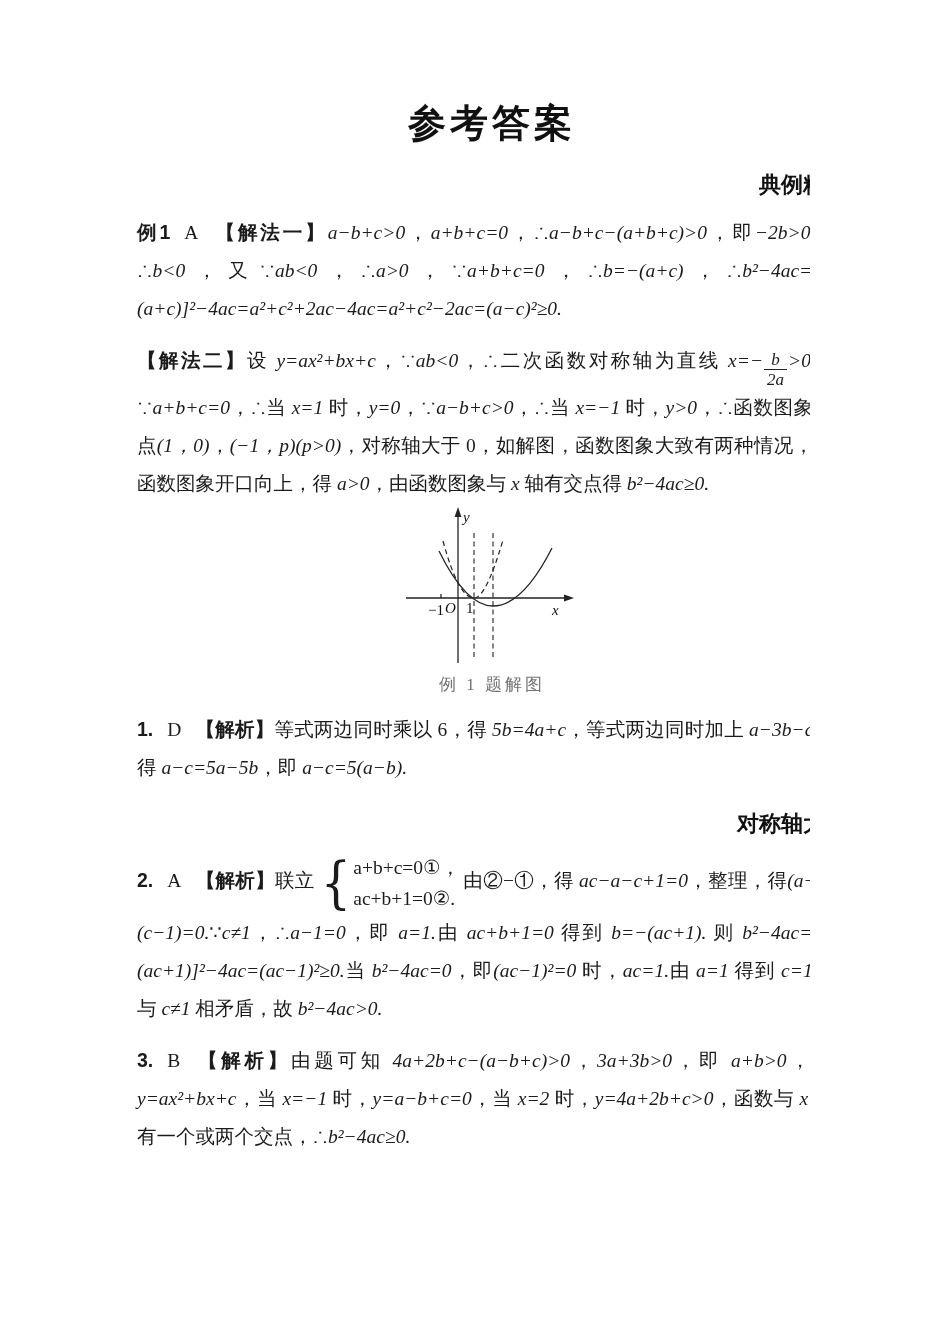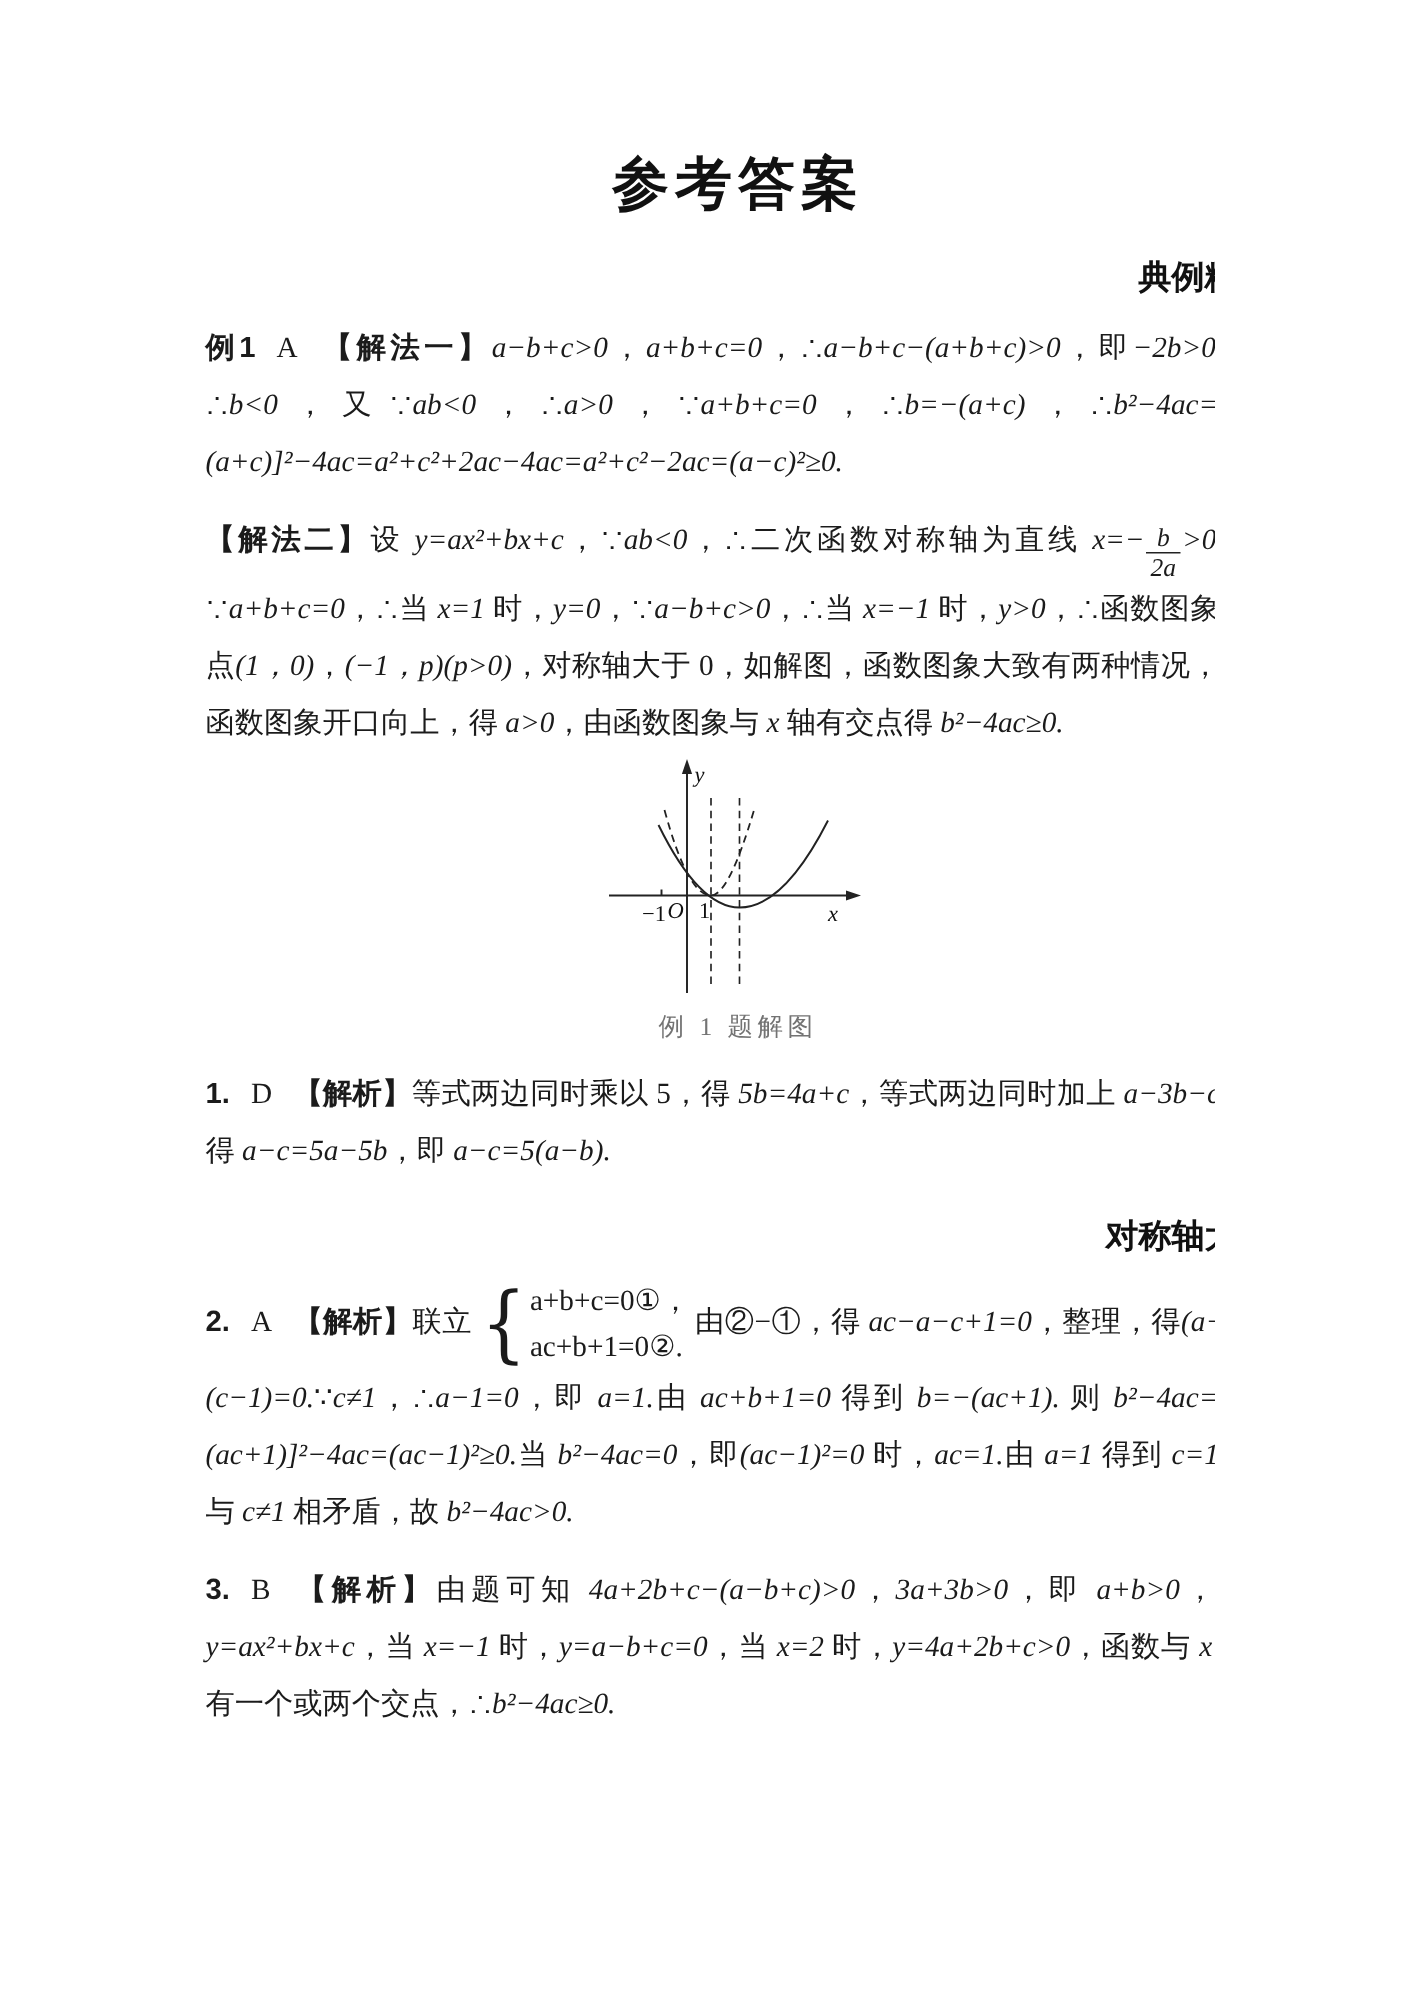--- a/index.html
+++ b/index.html
@@ -81,21 +81,21 @@
         <text x="61" y="15" class="it">y</text>
         <text x="150" y="108" class="it">x</text>
         <text x="43" y="106" class="it">O</text>
         <text x="64" y="106">1</text>
         <text x="26" y="108">−1</text>
       </svg>
       <div class="fig-caption">例 1 题解图</div>
     </div>
 
 
-    <p class="para"><span class="s-b">1.</span><span class="s-ans">D</span><span class="s-mk">【解析】</span><span class="s-cn">等式两边同时乘以 5，得 </span><span class="s-m">5b=4a+c</span><span class="s-cn">，等式两边同时加上 </span><span class="s-m">a−3b−c</span><span class="s-cn">，得 </span><span class="s-m">a−c=5a−5b</span><span class="s-cn">，即 </span><span class="s-m">a−c=5(a−b).</span></p>
+    <p class="para"><span class="s-b">1.</span><span class="s-ans">D</span><span class="s-mk">【解析】</span><span class="s-cn">等式两边同时乘以 6，得 </span><span class="s-m">5b=4a+c</span><span class="s-cn">，等式两边同时加上 </span><span class="s-m">a−3b−c</span><span class="s-cn">，得 </span><span class="s-m">a−c=5a−5b</span><span class="s-cn">，即 </span><span class="s-m">a−c=5(a−b).</span></p>
 
     <div class="sec-heading">对称轴大于</div>
 
     <p class="para"><span class="s-b">2.</span><span class="s-ans">A</span><span class="s-mk">【解析】</span><span class="s-cn">联立</span><span class="sys">
           <span class="brace">{</span>
           <span class="eqs">
             <span class="eq">a+b+c=0①，</span>
             <span class="eq">ac+b+1=0②.</span>
           </span>
         </span><span class="s-cn">由②−①，得 </span><span class="s-m">ac−a−c+1=0</span><span class="s-cn">，整理，得</span><span class="s-m">(a−1)(c−1)=0.</span><span class="s-cn">∵</span><span class="s-m">c≠1</span><span class="s-cn">，∴</span><span class="s-m">a−1=0</span><span class="s-cn">，即 </span><span class="s-m">a=1.</span><span class="s-cn">由 </span><span class="s-m">ac+b+1=0</span><span class="s-cn"> 得到 </span><span class="s-m">b=−(ac+1).</span><span class="s-cn"> 则 </span><span class="s-m">b²−4ac=[−(ac+1)]²−4ac=(ac−1)²≥0.</span><span class="s-cn">当 </span><span class="s-m">b²−4ac=0</span><span class="s-cn">，即</span><span class="s-m">(ac−1)²=0</span><span class="s-cn"> 时，</span><span class="s-m">ac=1.</span><span class="s-cn">由 </span><span class="s-m">a=1</span><span class="s-cn"> 得到 </span><span class="s-m">c=1</span><span class="s-cn">，与 </span><span class="s-m">c≠1</span><span class="s-cn"> 相矛盾，故 </span><span class="s-m">b²−4ac&gt;0.</span></p>

